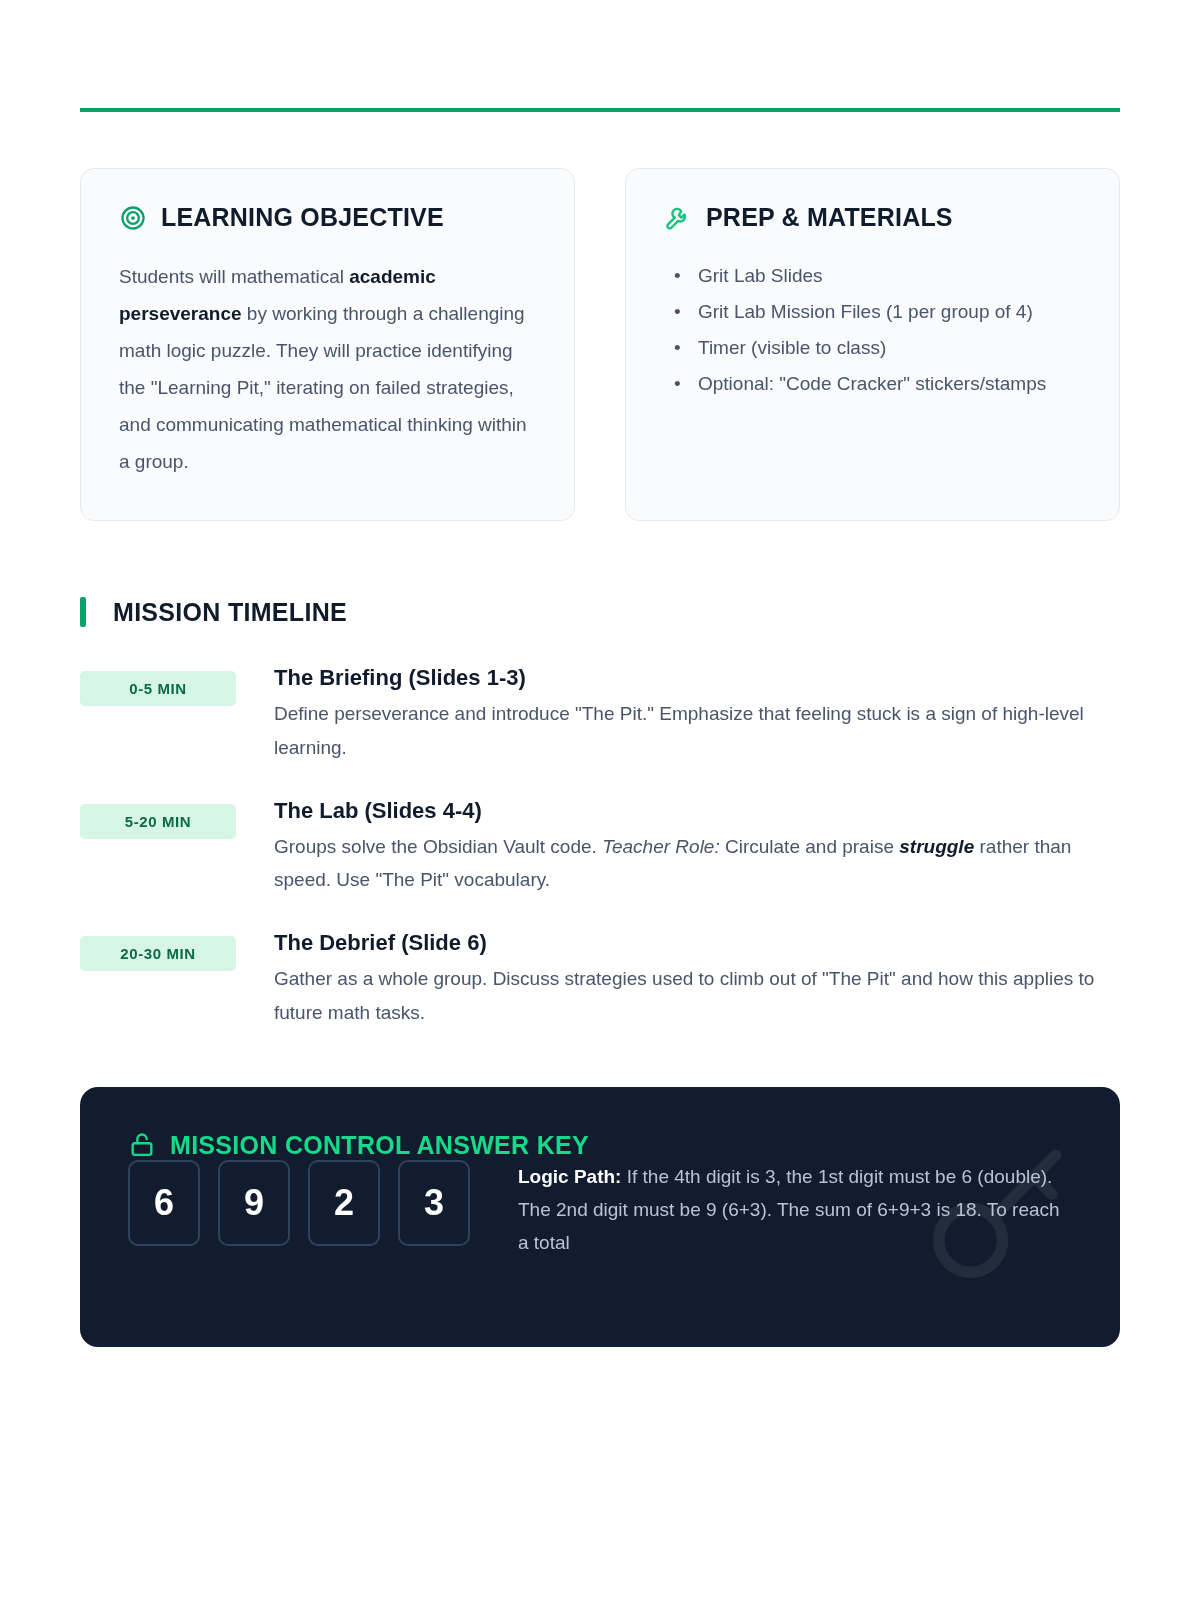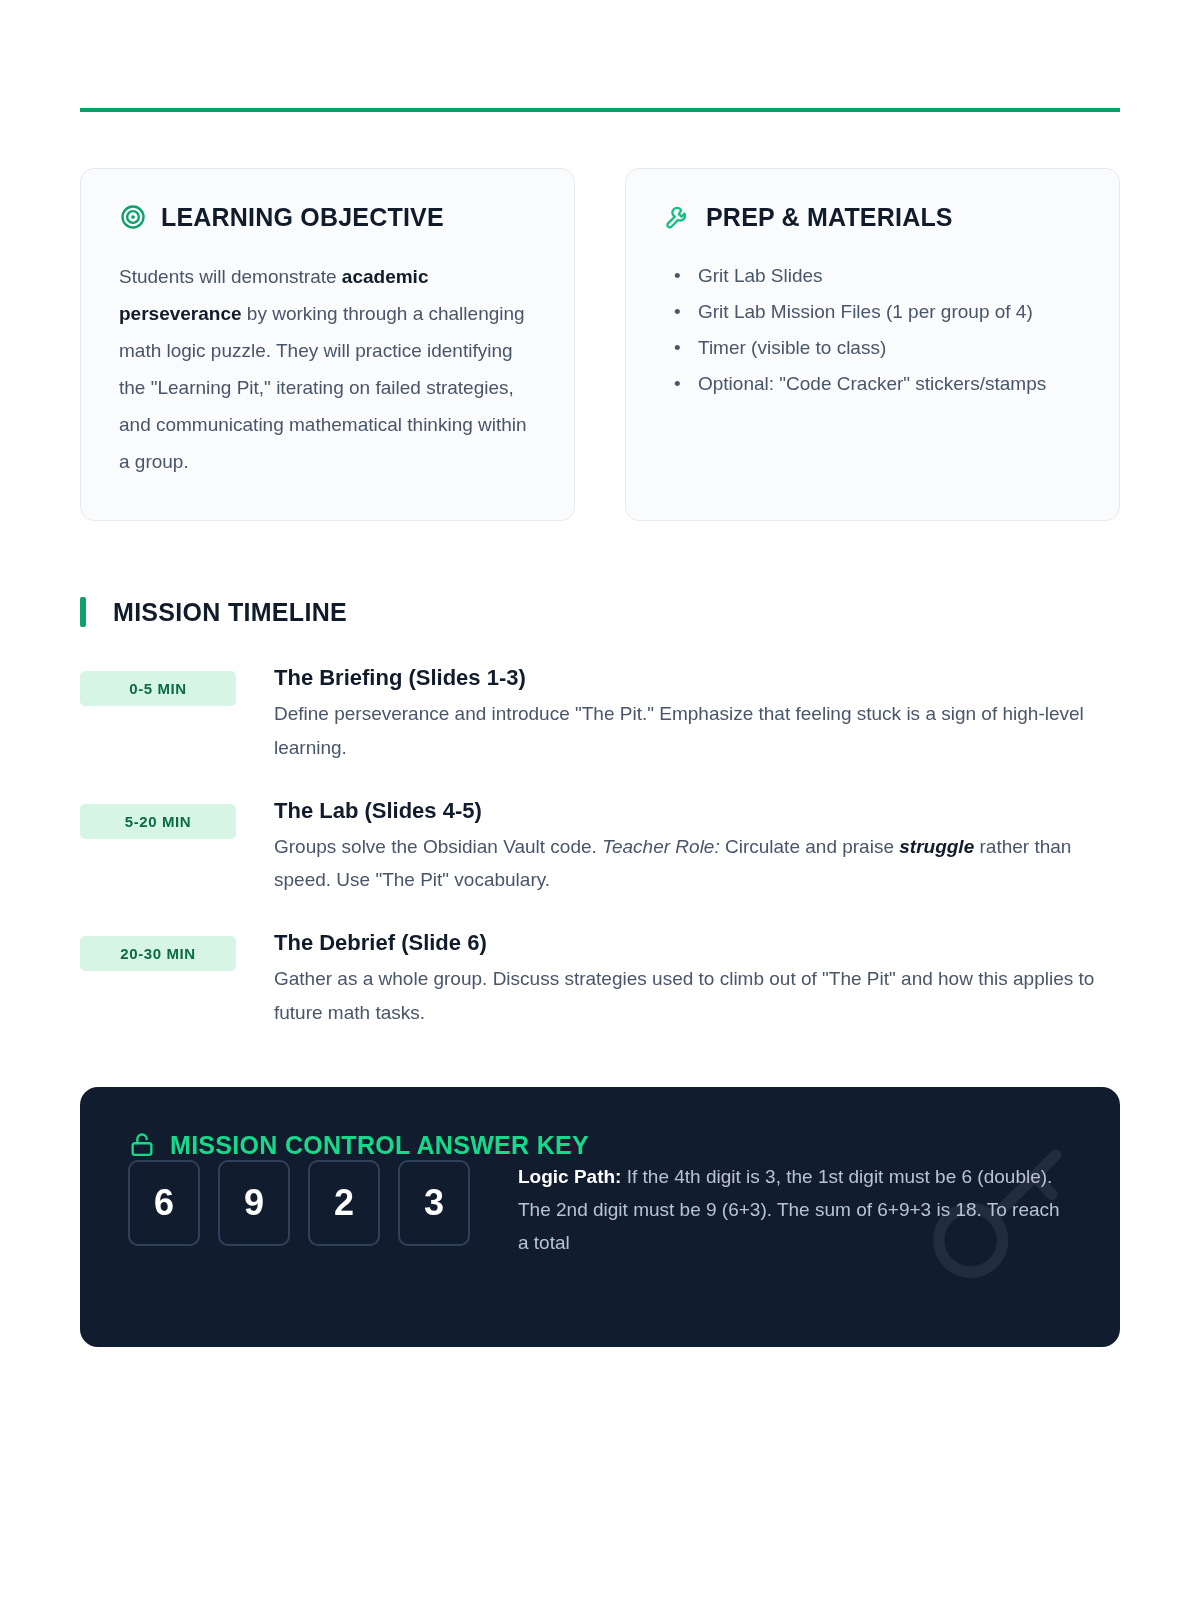--- a/index.html
+++ b/index.html
@@ -72,21 +72,21 @@
   }
   .card {
     flex: 1 1 0;
     border: 1px solid #e6e9ee;
     border-radius: 14px;
     background: #fafbfc;
     padding: 34px 38px 40px 38px;
   }
   .card-head {
     display: flex;
-    align-items: flex-start;
+    align-items: flex-end;
     gap: 14px;
     margin-bottom: 26px;
   }
   .card-title {
     font-size: 25px;
     font-weight: 800;
     letter-spacing: 0.2px;
     color: #101b2b;
     text-transform: uppercase;
   }
@@ -240,21 +240,21 @@
         <span class="icon">
           <svg width="28" height="28" viewBox="0 0 24 24" fill="none" stroke="#0ea06a" stroke-width="2">
             <circle cx="12" cy="12" r="9"></circle>
             <circle cx="12" cy="12" r="5"></circle>
             <circle cx="12" cy="12" r="1.6" fill="#0ea06a" stroke="none"></circle>
           </svg>
         </span>
         <span class="card-title">LEARNING OBJECTIVE</span>
       </div>
       <div class="card-body">
-        <span>Students will demonstrate </span><b>academic perseverance</b><span> by working through a challenging math logic puzzle. They will practice identifying the "Learning Pit," iterating on failed strategies, and communicating mathematical thinking within a group.</span>
+        <span>Students will mathematical </span><b>academic perseverance</b><span> by working through a challenging math logic puzzle. They will practice identifying the "Learning Pit," iterating on failed strategies, and communicating mathematical thinking within a group.</span>
       </div>
     </div>
 
     <div class="card">
       <div class="card-head">
         <span class="icon">
           <svg width="28" height="28" viewBox="0 0 24 24" fill="none" stroke="#17c07f" stroke-width="2" stroke-linecap="round" stroke-linejoin="round">
             <path d="M14.7 6.3a4 4 0 1 0-5.4 5.4l-5.6 5.6a2 2 0 1 0 2.8 2.8l5.6-5.6a4 4 0 0 0 5.4-5.4l-2.6 2.6-2.2-2.2z"></path>
           </svg>
         </span>
@@ -281,21 +281,21 @@
       <div class="tl-chip">0-5 MIN</div>
       <div class="tl-main">
         <div class="tl-title">The Briefing (Slides 1-3)</div>
         <div class="tl-desc">Define perseverance and introduce "The Pit." Emphasize that feeling stuck is a sign of high-level learning.</div>
       </div>
     </div>
 
     <div class="tl-row">
       <div class="tl-chip">5-20 MIN</div>
       <div class="tl-main">
-        <div class="tl-title">The Lab (Slides 4-5)</div>
+        <div class="tl-title">The Lab (Slides 4-4)</div>
         <div class="tl-desc"><span>Groups solve the Obsidian Vault code. </span><i>Teacher Role:</i><span> Circulate and praise </span><span class="bi">struggle</span><span> rather than speed. Use "The Pit" vocabulary.</span></div>
       </div>
     </div>
 
     <div class="tl-row">
       <div class="tl-chip">20-30 MIN</div>
       <div class="tl-main">
         <div class="tl-title">The Debrief (Slide 6)</div>
         <div class="tl-desc">Gather as a whole group. Discuss strategies used to climb out of "The Pit" and how this applies to future math tasks.</div>
       </div>

